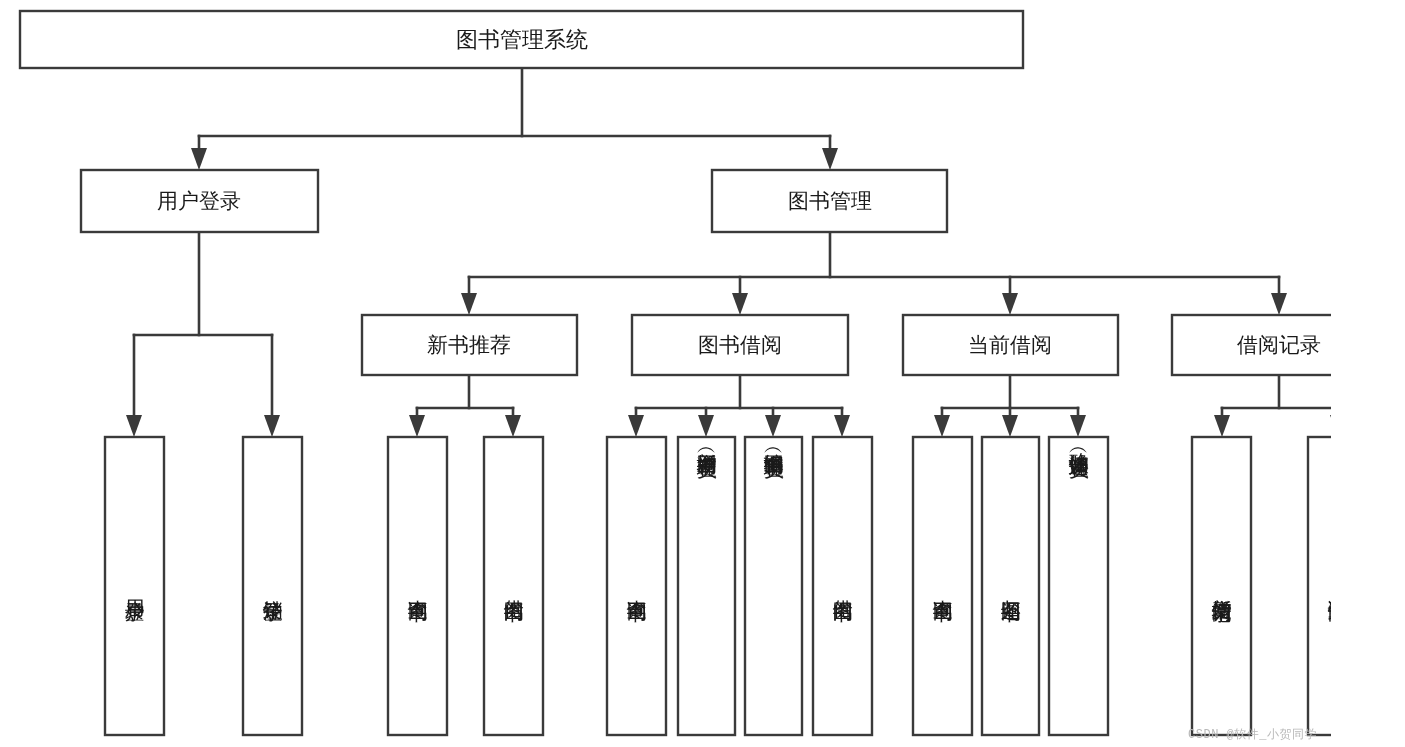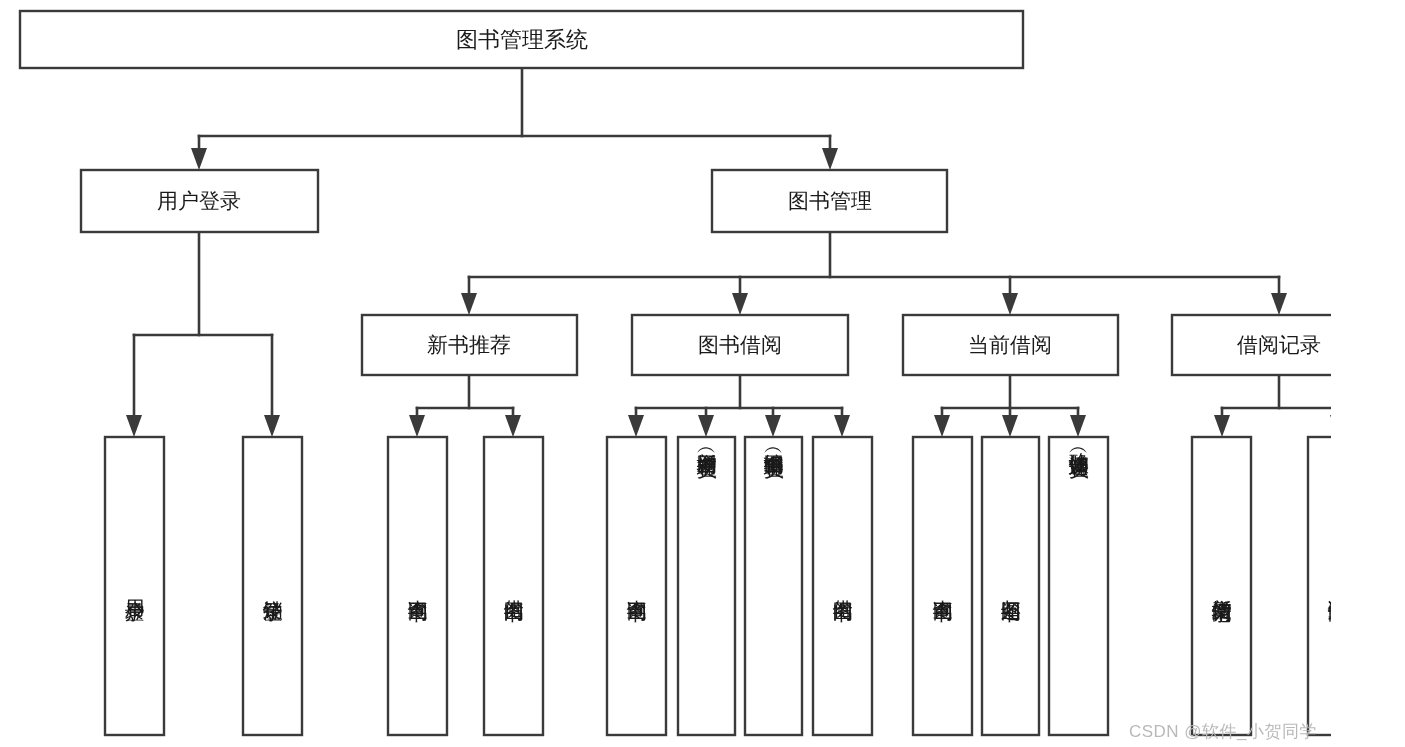--- a/index.html
+++ b/index.html
@@ -69,22 +69,22 @@
     line-height: 1.18;
     color: #1a1a1a;
     letter-spacing: 1px;
     white-space: nowrap;
     text-align: center;
   }
   .watermark {
     position: absolute;
     right: 14px;
     bottom: 4px;
-    font-family: Liberation Sans, sans-serif;
-    font-size: 17px;
+    font-family: Liberation Mono, monospace;
+    font-size: 12px;
     color: #b9b9b9;
     letter-spacing: 0.5px;
     user-select: none;
     white-space: nowrap;
     text-align: right;
   }
 </style>
 </head>
 <body>
 

